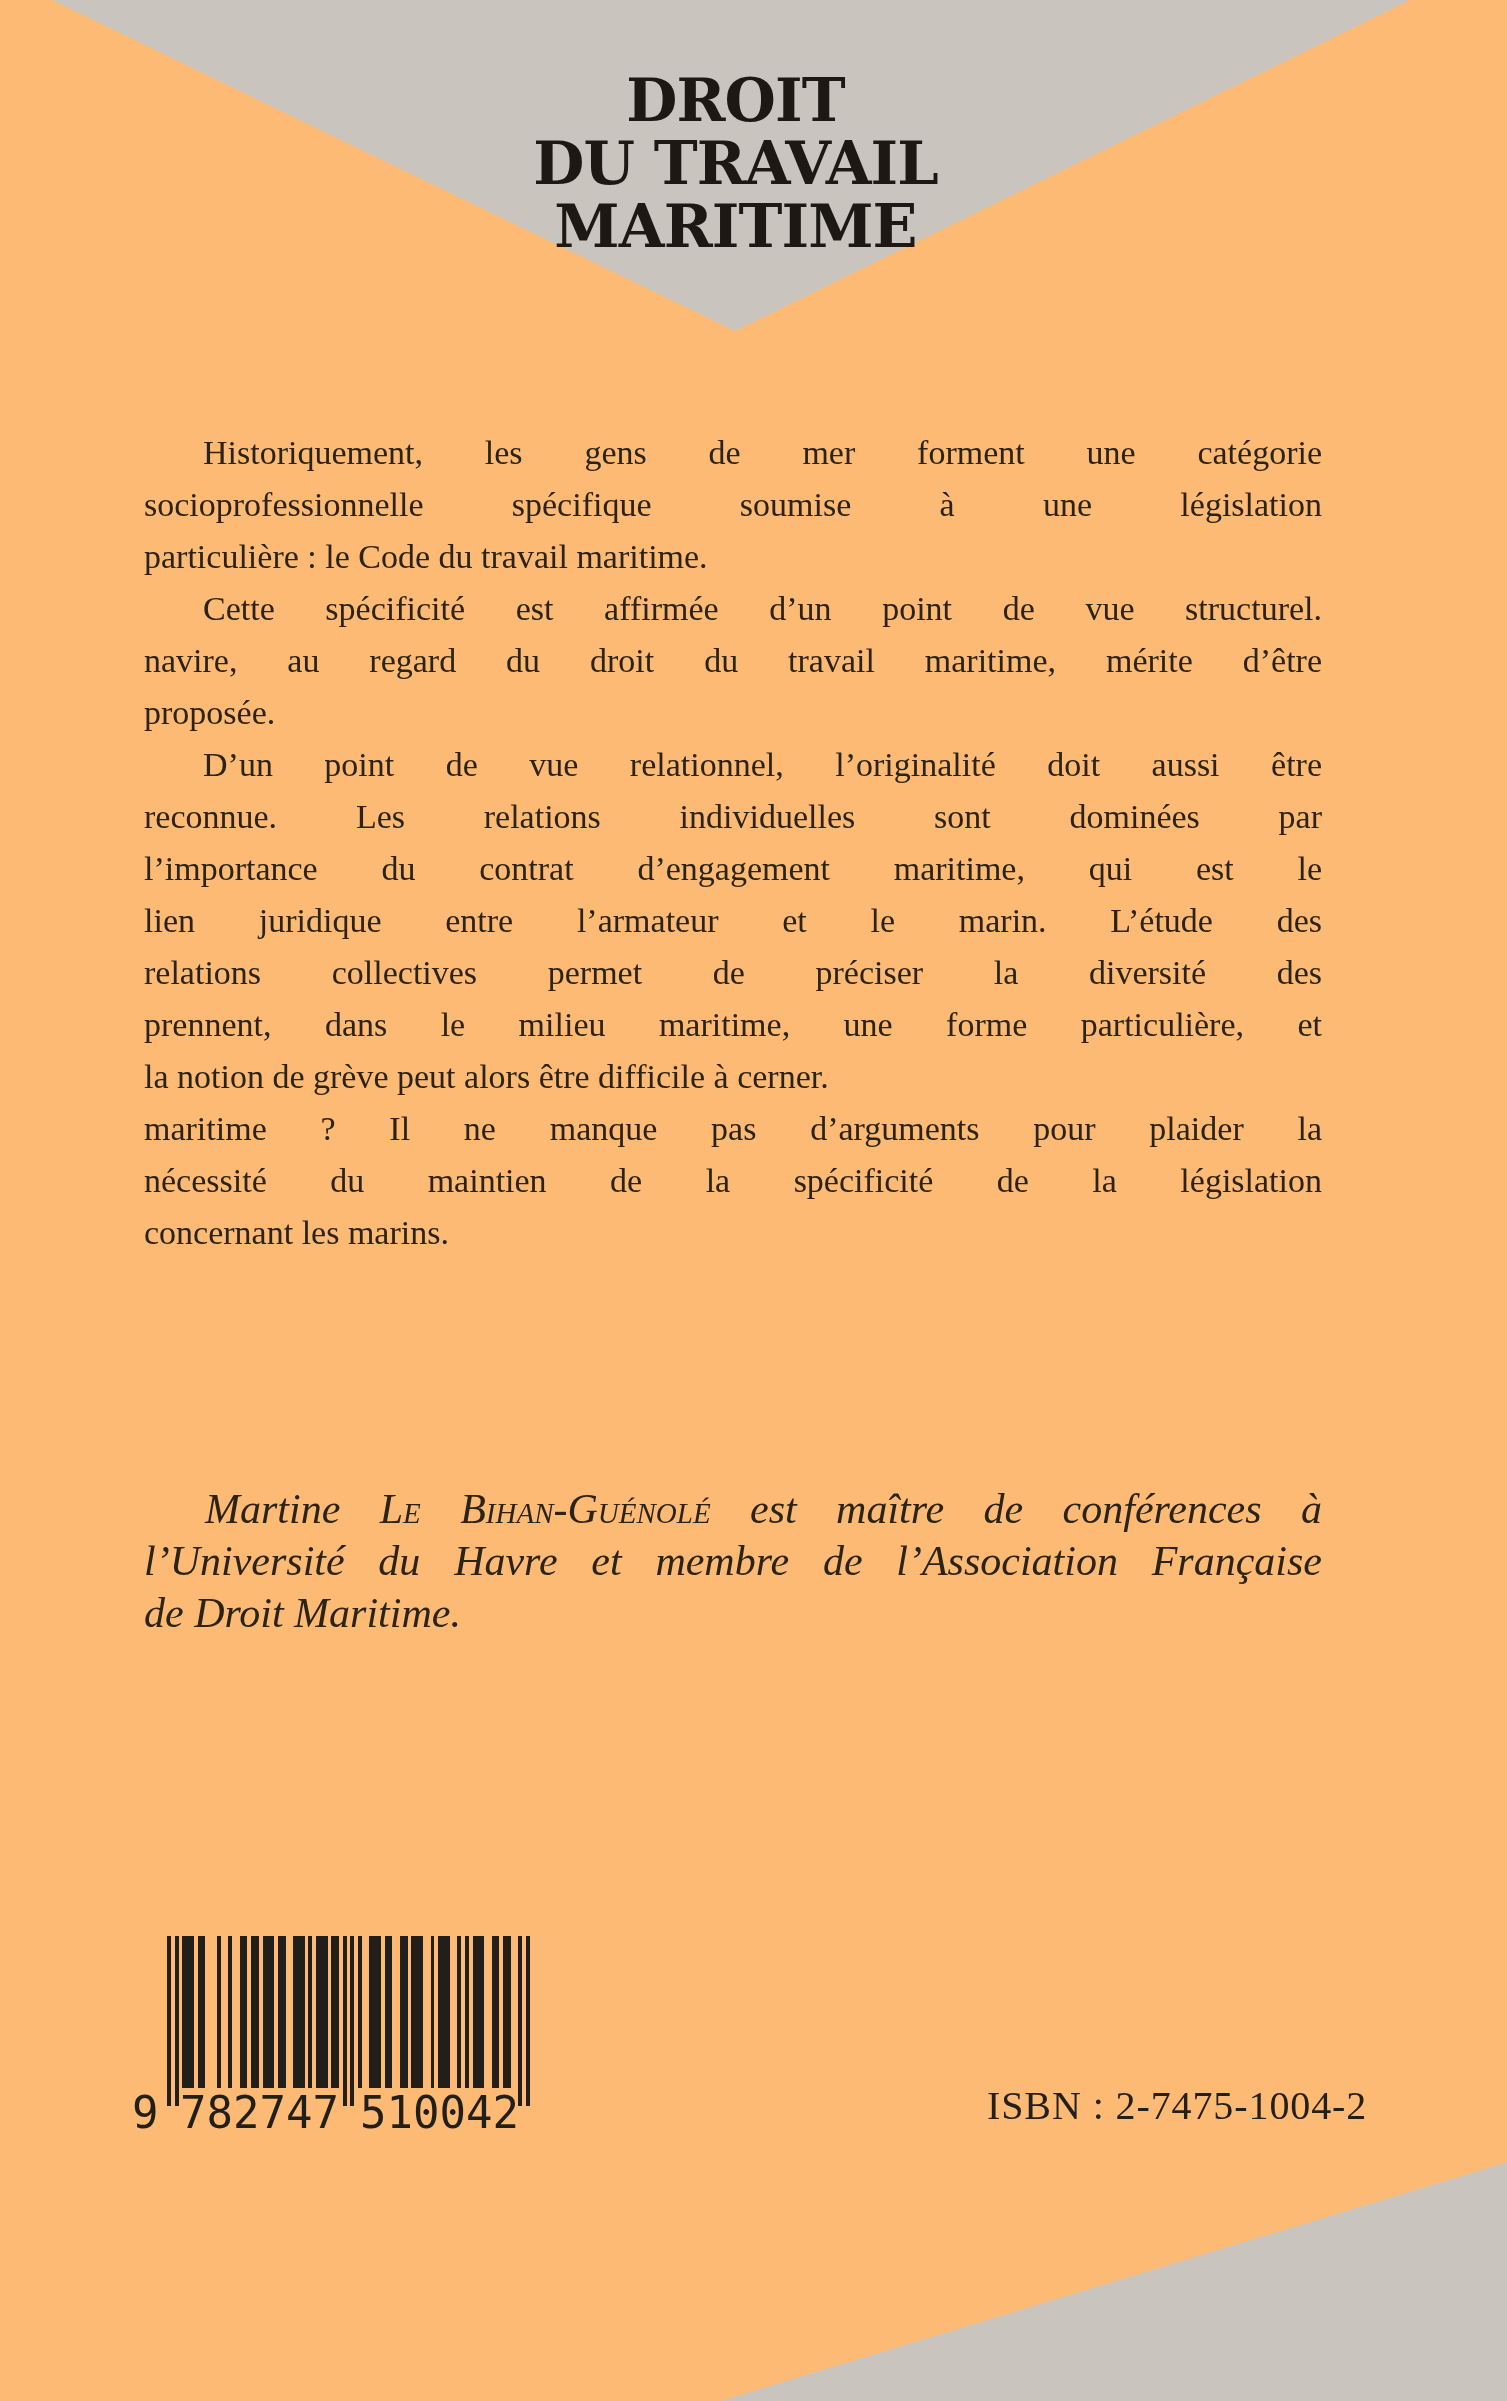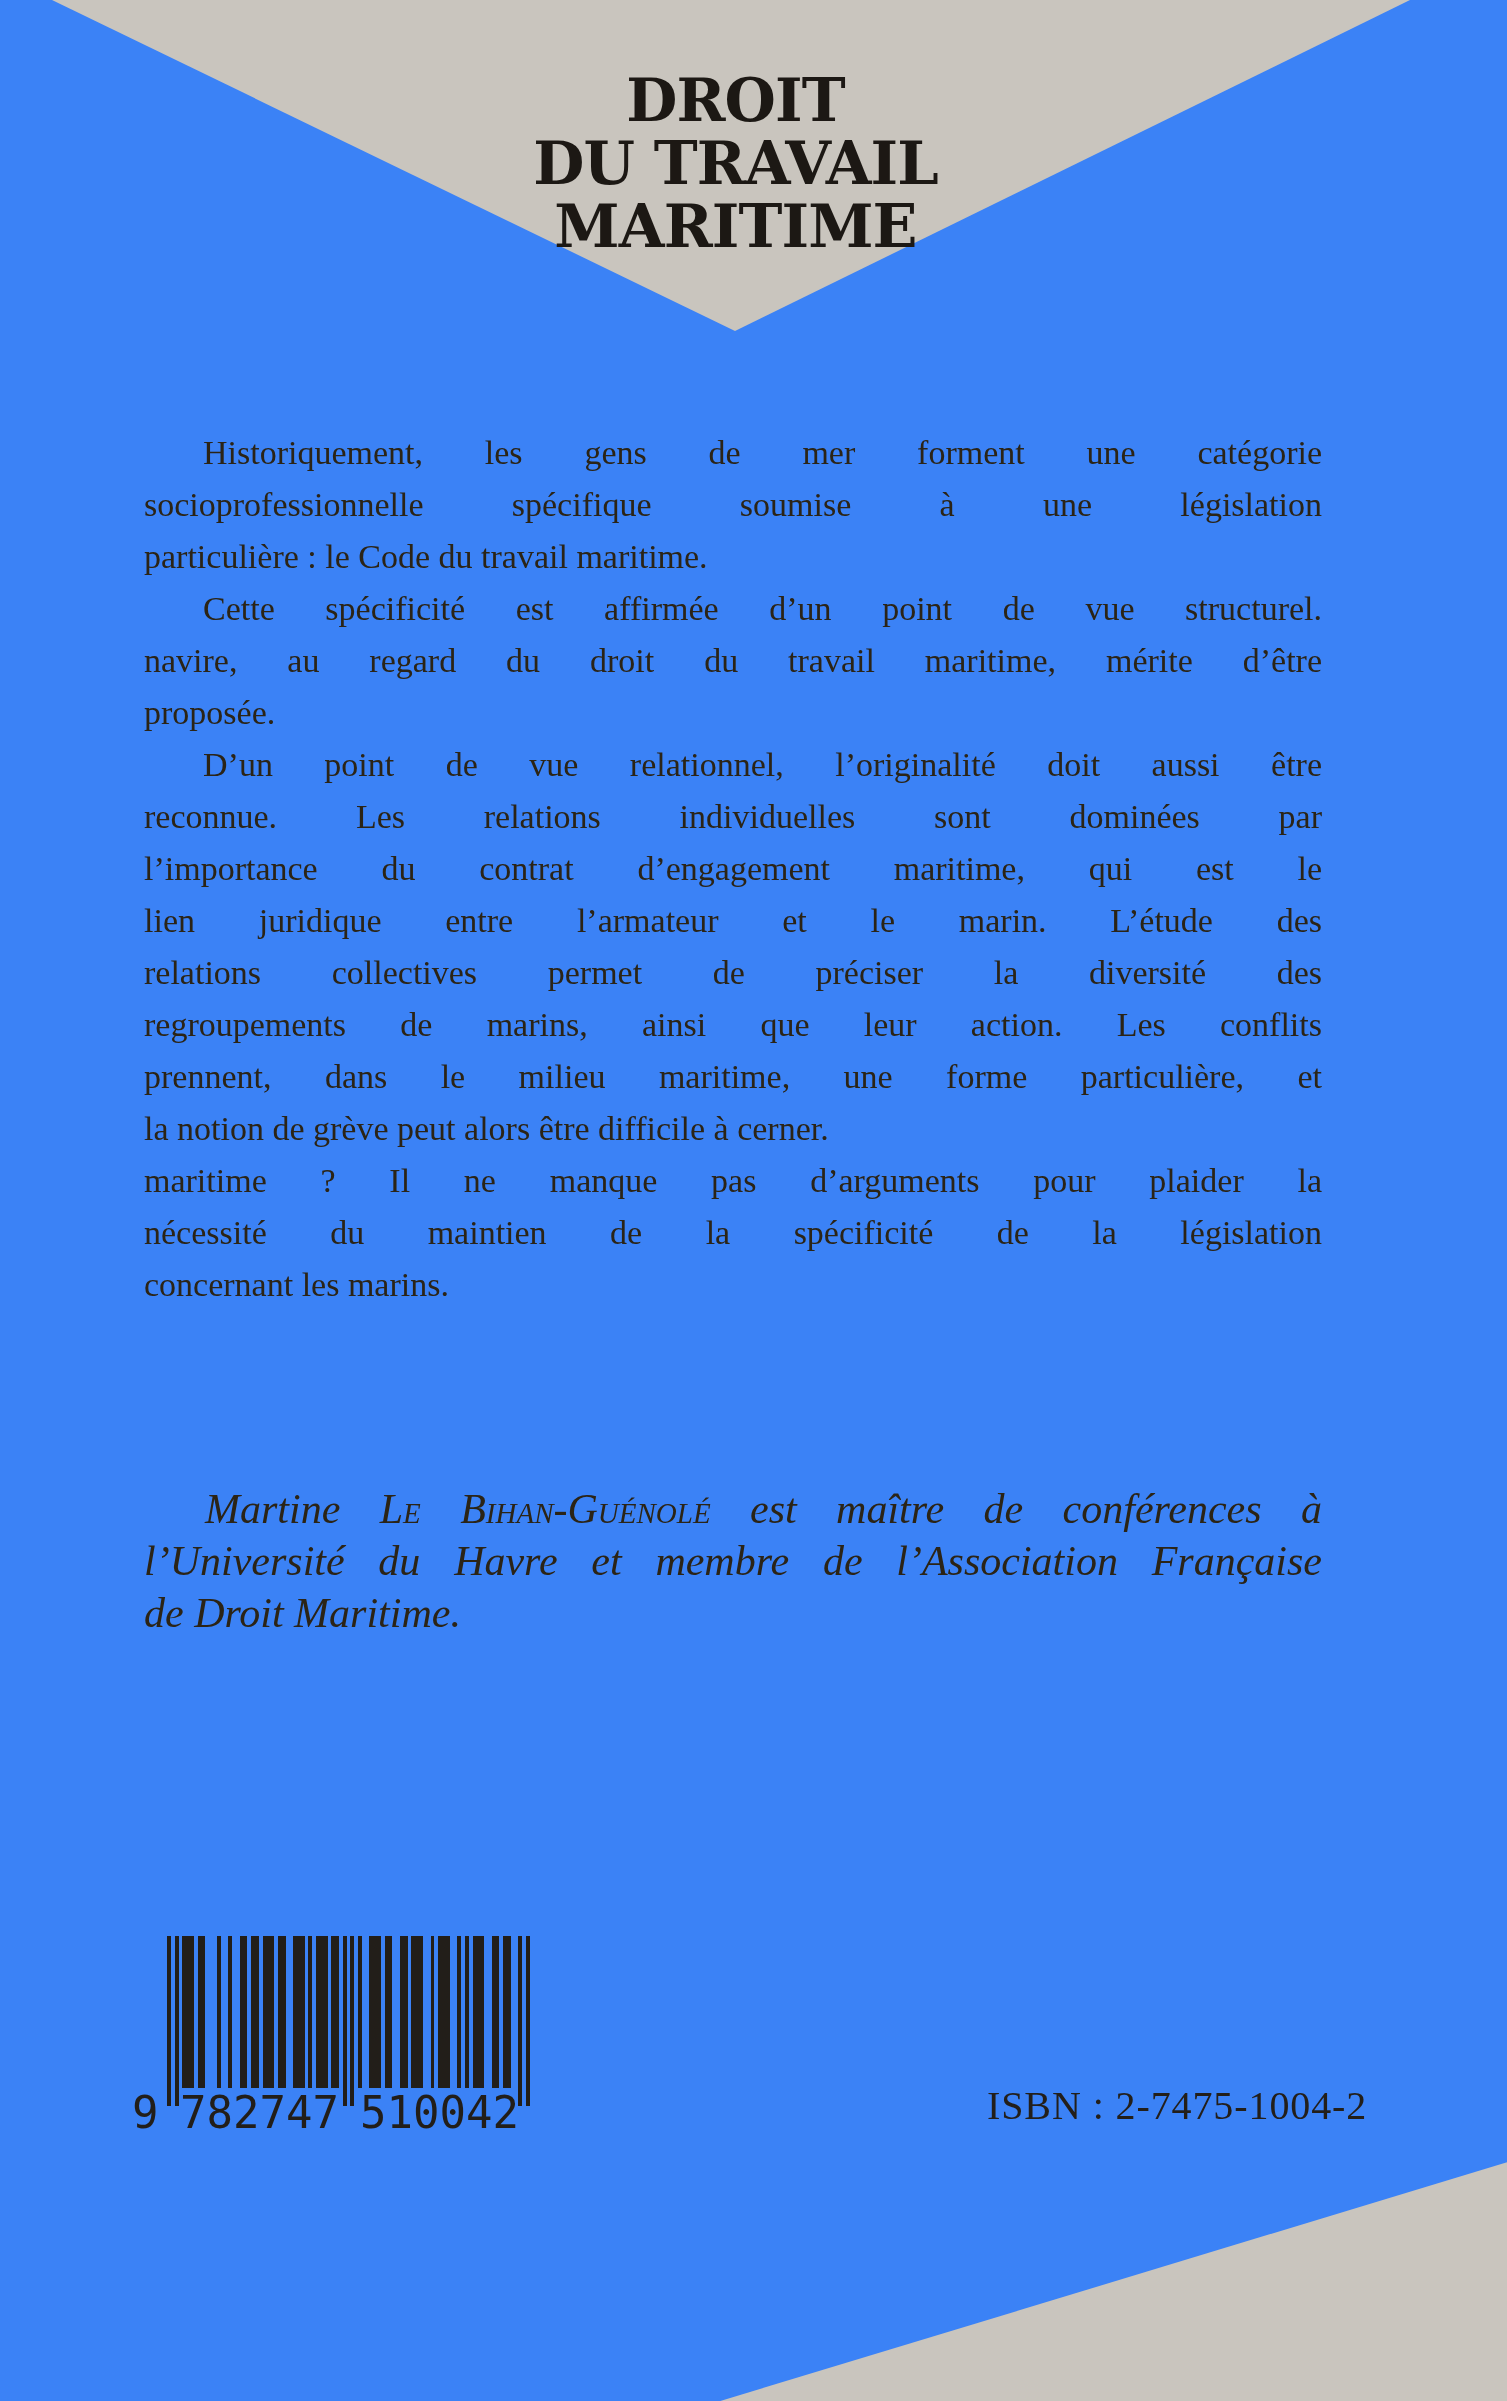--- a/index.html
+++ b/index.html
@@ -1,19 +1,19 @@
 <!DOCTYPE html>
 <html style="font-size:15px"><head>
 <meta charset="utf-8">
 <style>
   html,body{margin:0;padding:0;background:#6b6b6b;}
   .cover{
     position:relative;
     width:1508px;height:2402px;
-    background:#3b82f6;
+    background:#fdba74;
     overflow:hidden;
     font-family:"Liberation Serif", serif;
   }
   
   .chevron-top{
     position:absolute;inset:0;
     background:#C9C5BE;
     clip-path:polygon(52px 0px, 1410px 0px, 735px 331px);
   }
   
@@ -100,21 +100,20 @@
       <div class="line">socioprofessionnelle spécifique soumise à une législation</div>
       <div class="line last">particulière : le Code du travail maritime.</div>
       <div class="line indent">Cette spécificité est affirmée d’un point de vue structurel.</div>
       <div class="line">navire, au regard du droit du travail maritime, mérite d’être</div>
       <div class="line last">proposée.</div>
       <div class="line indent">D’un point de vue relationnel, l’originalité doit aussi être</div>
       <div class="line">reconnue. Les relations individuelles sont dominées par</div>
       <div class="line">l’importance du contrat d’engagement maritime, qui est le</div>
       <div class="line">lien juridique entre l’armateur et le marin. L’étude des</div>
       <div class="line">relations collectives permet de préciser la diversité des</div>
-      <div class="line">regroupements de marins, ainsi que leur action. Les conflits</div>
       <div class="line">prennent, dans le milieu maritime, une forme particulière, et</div>
       <div class="line last">la notion de grève peut alors être difficile à cerner.</div>
       <div class="line">maritime ? Il ne manque pas d’arguments pour plaider la</div>
       <div class="line">nécessité du maintien de la spécificité de la législation</div>
       <div class="line last">concernant les marins.</div>
     </div>
 
   <div class="bio" id="bio">
       <div class="line indent">Martine <span class="smallcaps">Le Bihan-Guénolé</span> est maître de conférences à</div>
       <div class="line">l’Université du Havre et membre de l’Association Française</div>

